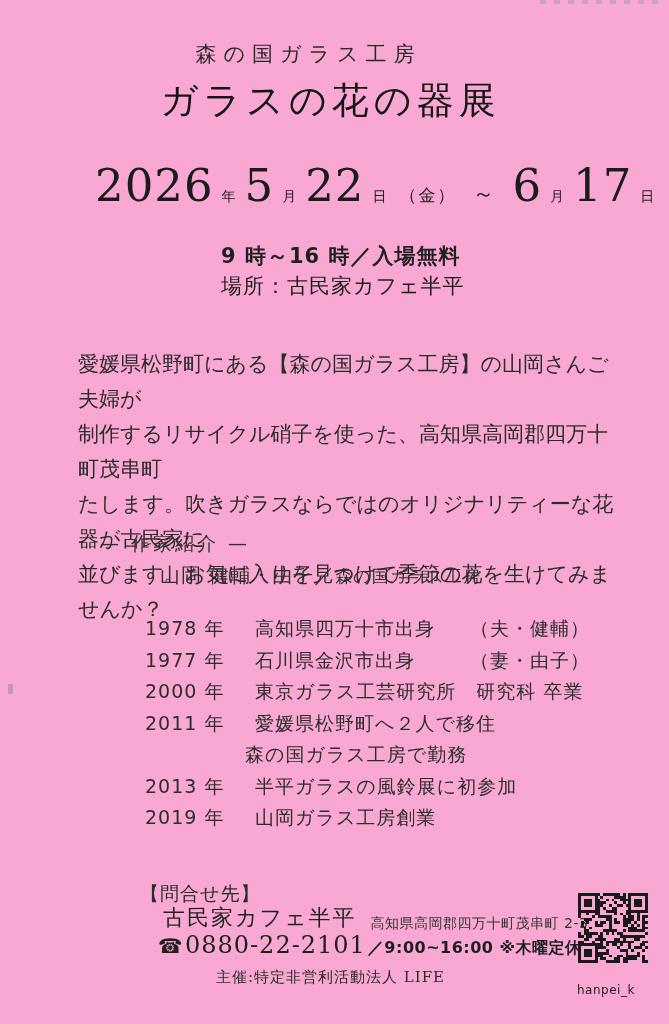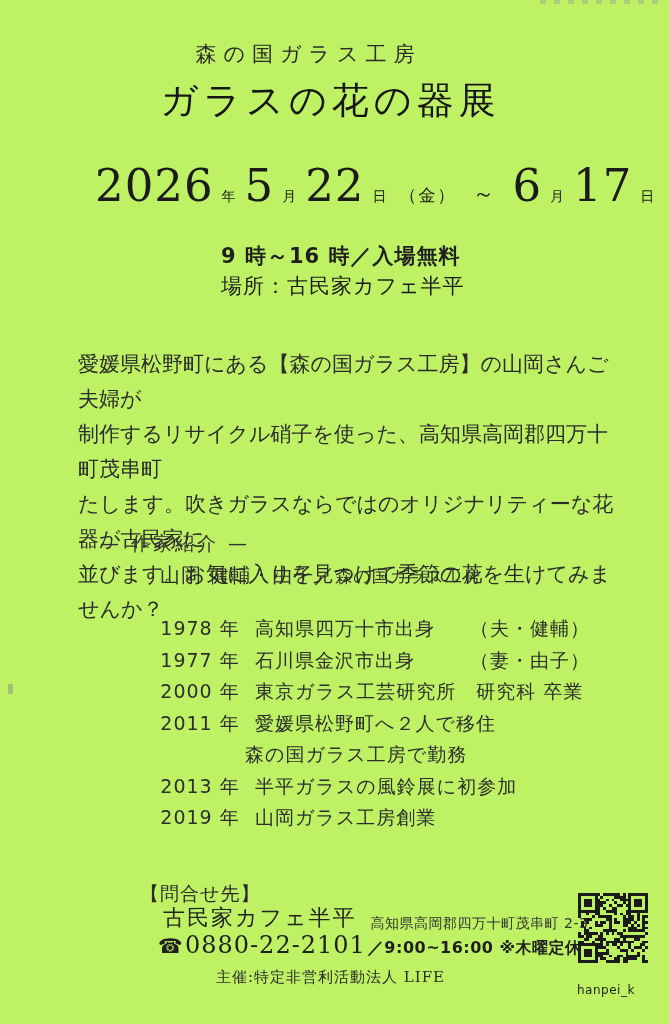--- a/index.html
+++ b/index.html
@@ -6,21 +6,21 @@
   body{
     width:669px;height:1024px;
     background:#f4f3ef;
     font-family:"DejaVu Sans","Liberation Sans",sans-serif;
     color:#222;
     position:relative;
     overflow:hidden;
   }
   .page{
     position:absolute;inset:0;
-    background:#bef264;
+    background:#f9a8d4;
   }
   
   .top-edge-artifact{
     position:absolute;top:0;left:540px;width:126px;height:4px;
     background:repeating-linear-gradient(90deg,#9a9a9a 0 6px,transparent 6px 14px);
     opacity:.45;
   }
   .left-edge-artifact{
     position:absolute;top:684px;left:8px;width:5px;height:10px;
     background:#8b8b8b;opacity:.5;border-radius:1px;
@@ -76,21 +76,21 @@
   .profile-name-line{
     position:absolute;top:562px;left:160px;
     font-size:20px;color:#2e2e2e;letter-spacing:1px;
   }
   .profile-name-line .studio-small{font-size:17px;}
   .timeline{
     position:absolute;top:616px;left:145px;width:460px;
     font-size:19px;color:#2d2d2d;
   }
   .timeline-row{display:flex;height:31.5px;align-items:baseline;white-space:nowrap;}
-  .timeline-row .year{width:110px;flex:none;letter-spacing:1px;text-align:center;}
+  .timeline-row .year{width:110px;flex:none;letter-spacing:1px;}
   .timeline-row .event{letter-spacing:1px;}
   .timeline-row .note{position:absolute;left:325px;letter-spacing:1px;}
   .timeline-row.cont .event{margin-left:-10px;}
 
   
   .contact-heading{
     position:absolute;top:881px;left:140px;
     font-size:19px;color:#2a2a2a;letter-spacing:1px;
   }
   .venue-line{

